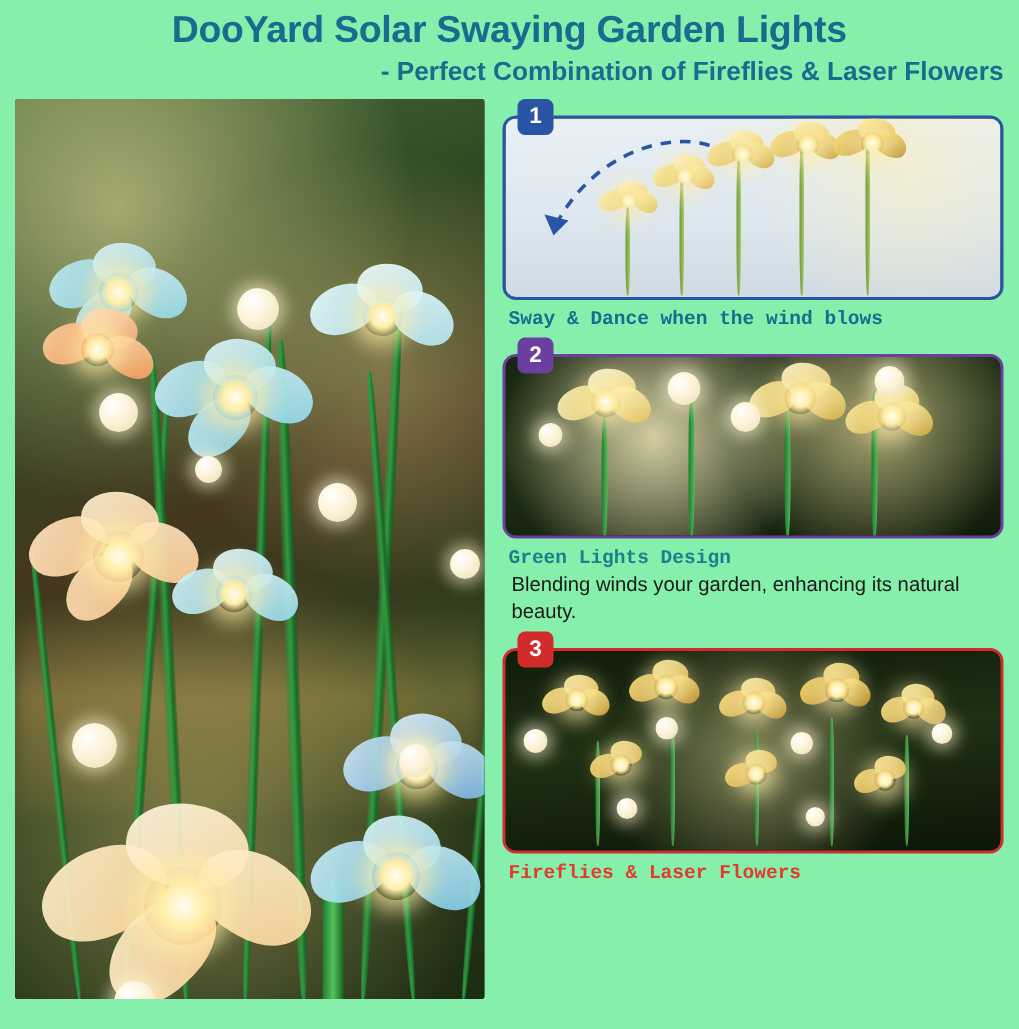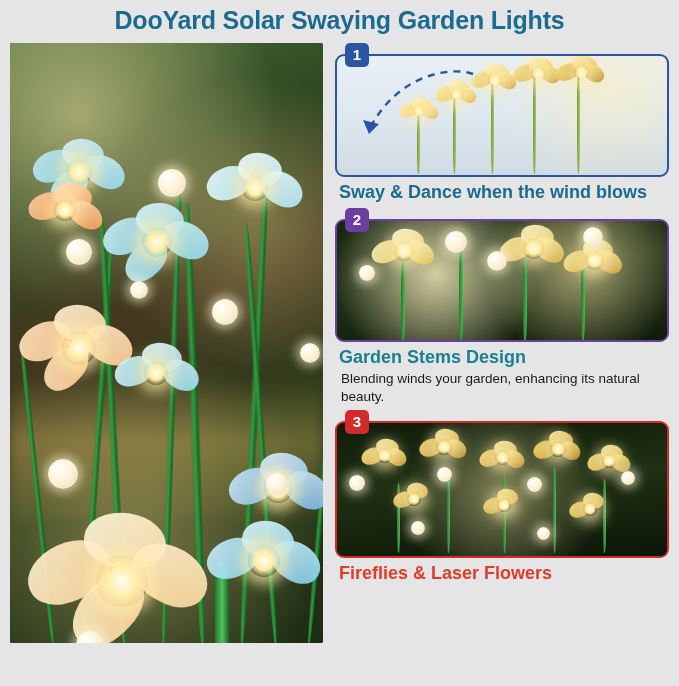--- a/index.html
+++ b/index.html
@@ -11,21 +11,21 @@
     width: 679px;
     height: 686px;
     font-family: "Liberation Sans", sans-serif;
     overflow: hidden;
     position: relative;
   }
   .page {
     position: relative;
     width: 679px;
     height: 686px;
-    background: #e5e5e5;
+    background: #86efac;
   }
 
   
   .header {
     padding: 6px 8px 0 8px;
     text-align: center;
   }
   .title-main {
     font-size: 25px;
     font-weight: bold;
@@ -171,42 +171,44 @@
   }
 
   .arrow-svg {
     position: absolute;
     left: 14px;
     top: 8px;
     z-index: 3;
   }
 
   .f-title {
-    font-size: 18px;
+    font-size: 13px;
     font-weight: bold;
     margin: 5px 0 1px 4px;
     line-height: 1.2;
+    font-family: Liberation Mono, monospace;
   }
   .f-title.blue { color: #1a6b8f; }
   .f-title.teal { color: #1a7f8f; }
   .f-title.red { color: #e23b2b; }
   .f-desc {
     font-size: 13.5px;
     color: #1a1a1a;
     line-height: 1.32;
     margin: 0 0 0 6px;
   }
 </style>
 </head>
 <body>
 
 <div class="page">
 
   <div class="header">
     <div class="title-main">DooYard Solar Swaying Garden Lights</div>
+    <div class="title-sub">- Perfect Combination of Fireflies &amp; Laser Flowers</div>
   </div>
 
   <div class="body-wrap">
 
     <div class="hero" aria-label="Close-up of colorful glowing fiber-optic flower garden stake lights at night">
       <div class="hero-bg"></div>
       <div class="hero-glowbar"></div>
 
       <div class="stem" style="left:70px;  top:200px; width:7px;  height:400px; transform:rotate(4deg);"></div>
       <div class="stem" style="left:110px; top:170px; width:8px;  height:430px; transform:rotate(-3deg);"></div>
@@ -374,21 +376,21 @@
             <div class="petal" style="left:20px;top:0;width:30px;height:20px;background:linear-gradient(140deg,#fff8c8,#e5c25b);transform:rotate(10deg);"></div>
             <div class="petal" style="left:32px;top:13px;width:28px;height:20px;background:linear-gradient(140deg,#fff0a3,#c9a036);transform:rotate(32deg);"></div>
             <div class="core" style="left:22px;top:12px;width:19px;height:19px;"></div>
           </div>
 
           <div class="bulb" style="left:108px; top:10px; width:22px; height:22px;"></div>
           <div class="bulb" style="left:150px; top:30px; width:20px; height:20px;"></div>
           <div class="bulb" style="left:246px; top:6px;  width:20px; height:20px;"></div>
           <div class="bulb" style="left:22px;  top:44px; width:16px; height:16px;"></div>
         </div>
-        <div class="f-title teal">Garden Stems Design</div>
+        <div class="f-title teal">Green Lights Design</div>
         <div class="f-desc">Blending winds your garden, enhancing its natural beauty.</div>
       </div>
 
       <div class="feature">
         <div class="badge" style="background:#d22b2b;">3</div>
         <div class="shot red" style="height:133px;" aria-label="Cluster of warm yellow laser flowers and firefly bulbs glowing in grass">
           <div class="shot-3-bg"></div>
 
           <div class="stem" style="left:60px;  top:60px; width:3px; height:70px; background:linear-gradient(90deg,#2a7a30,#57b55c);"></div>
           <div class="stem" style="left:110px; top:48px; width:3px; height:82px; background:linear-gradient(90deg,#2a7a30,#57b55c);"></div>

